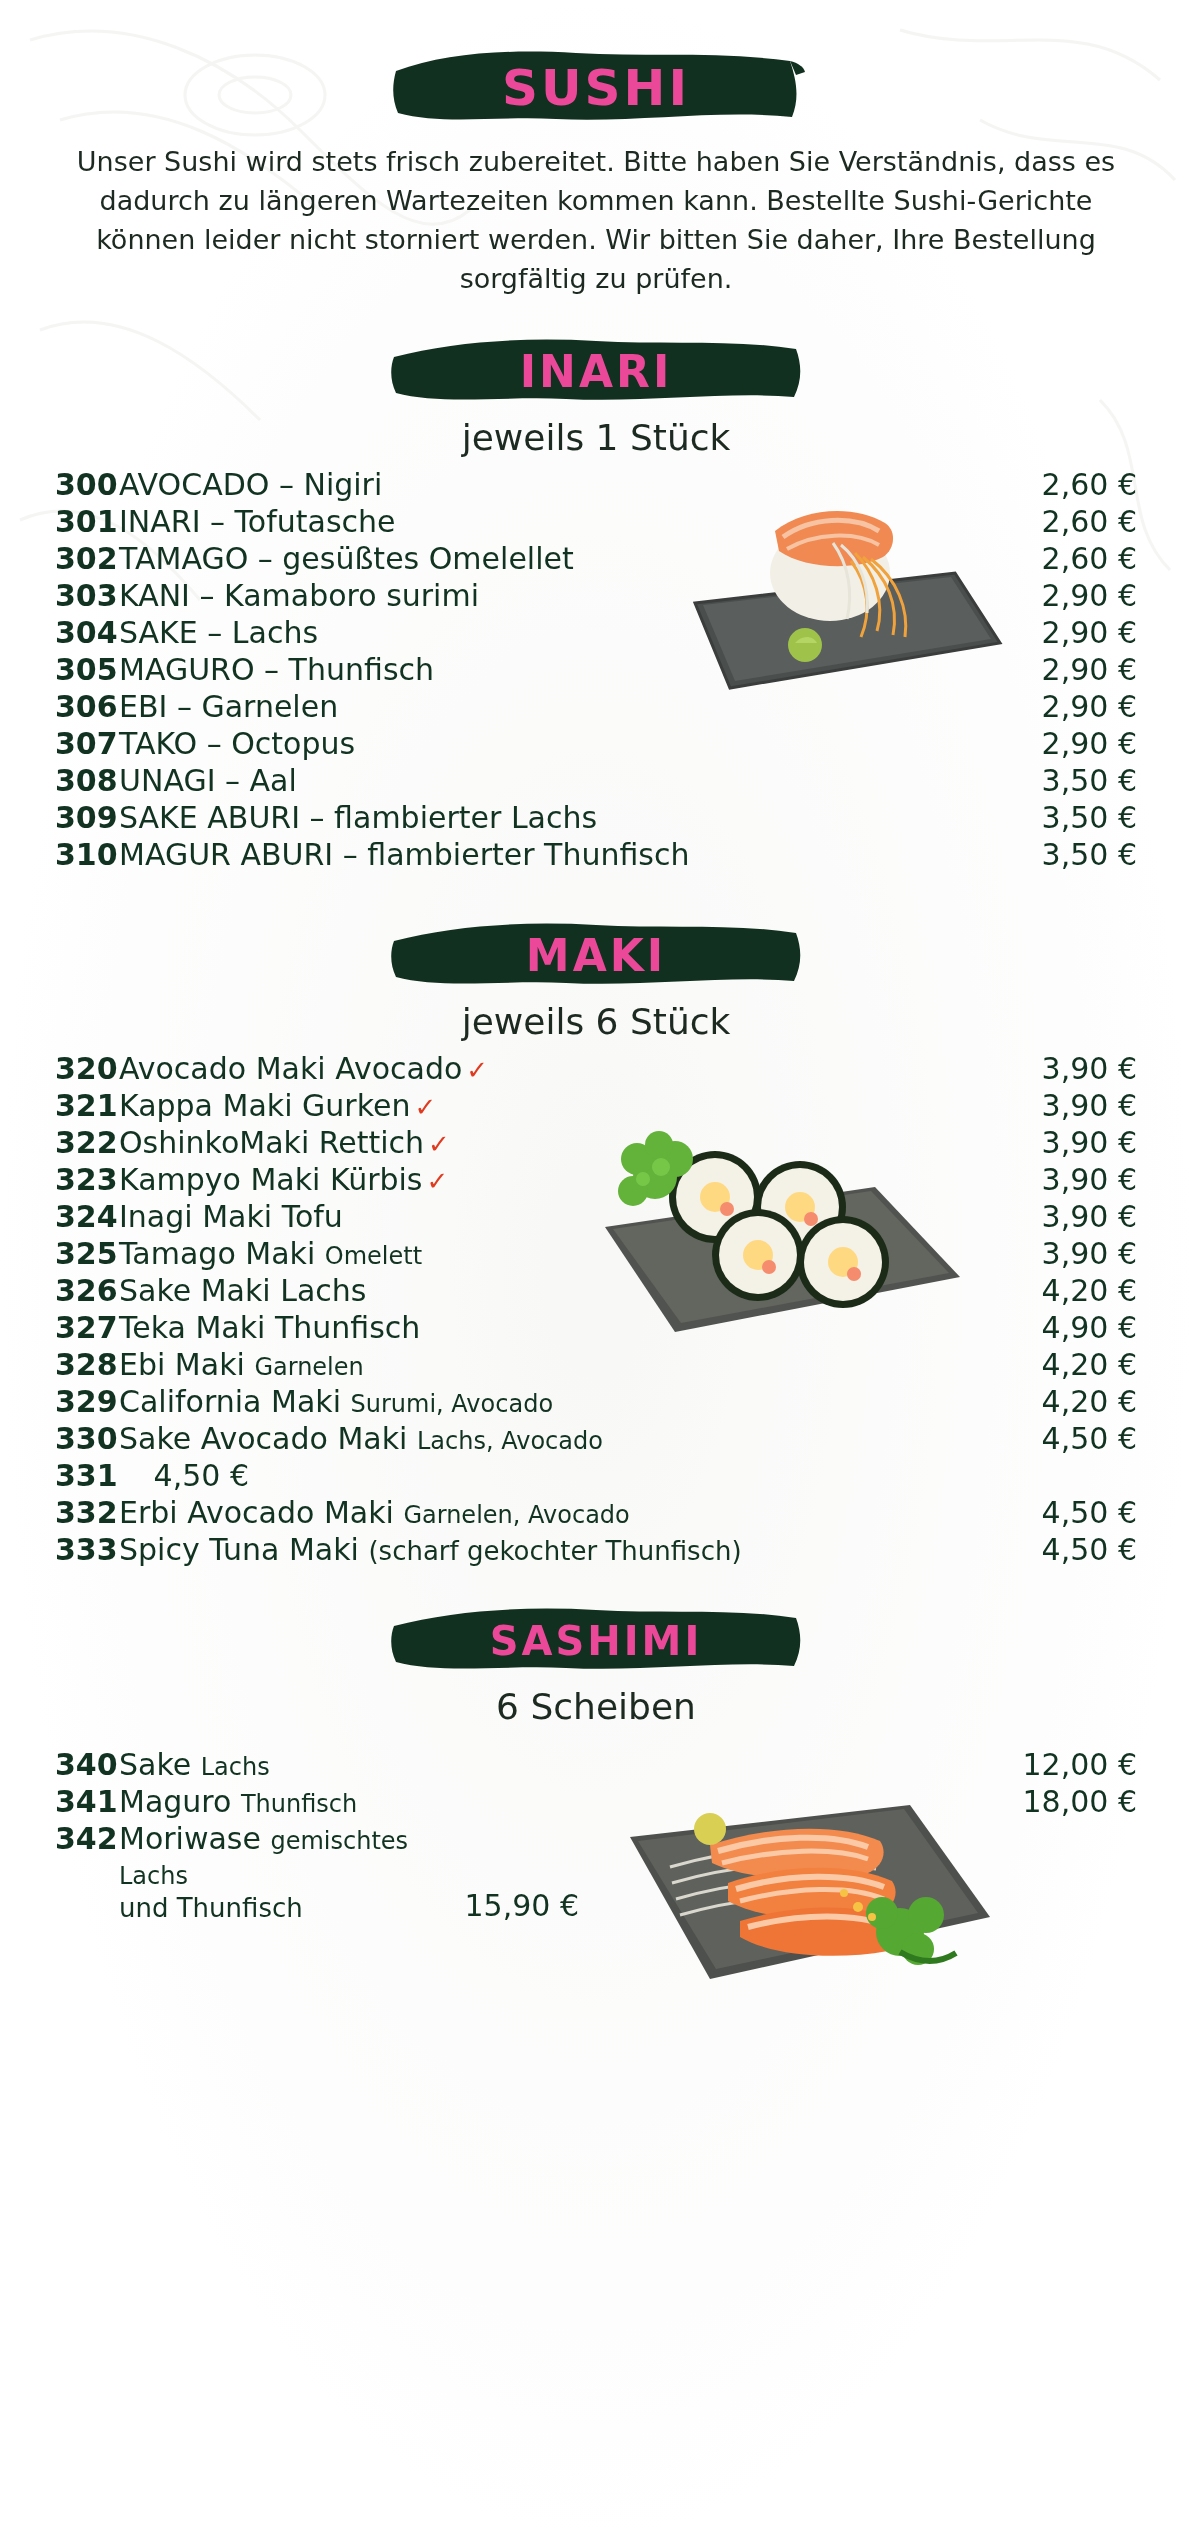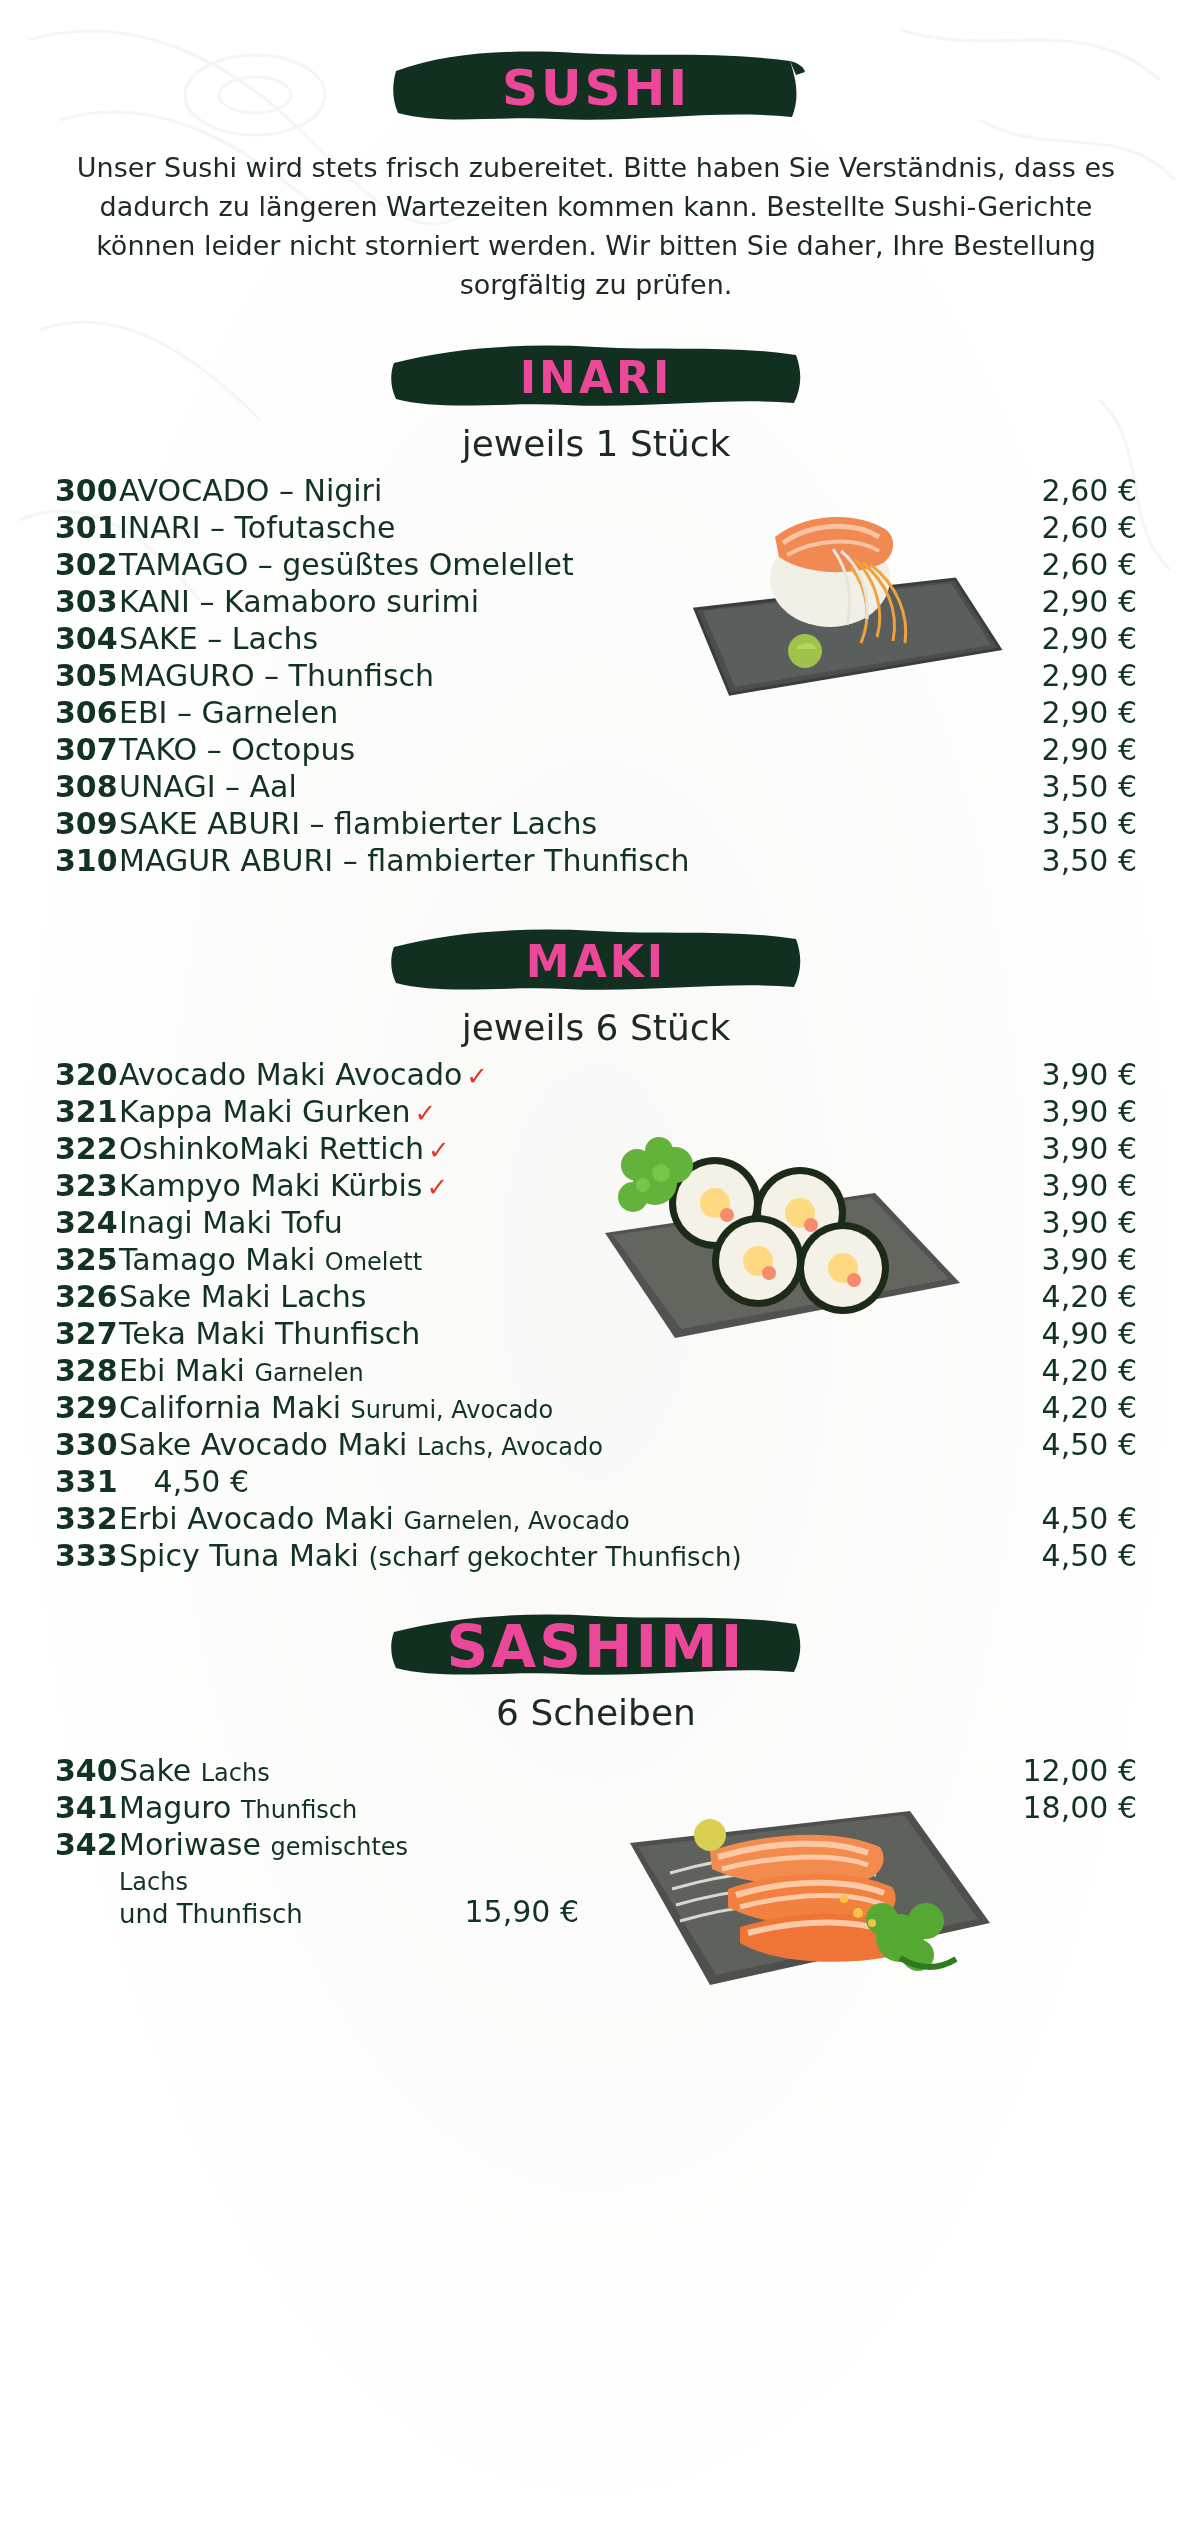--- a/index.html
+++ b/index.html
@@ -57,21 +57,21 @@
   .banner-text {
     position: relative;
     z-index: 3;
   }
 
   .sub-note {
     text-align: center;
     font-size: 27px;
     color: #1d2a22;
     line-height: 1.45;
-    margin: 14px 0 0 0;
+    margin: 8px 0 0 0;
     font-weight: 500;
   }
   .sub-count {
     text-align: center;
     font-size: 36px;
     color: #1d2a22;
     margin-top: 6px;
     font-weight: 500;
   }
 
@@ -385,21 +385,21 @@
           <span class="price">4,50 €</span>
         </div>
     </div>
   </div>
 
   <div class="section" style="margin-top:34px;">
     <div class="banner-wrap" style="height:78px;">
       <svg class="brush" width="420" height="74" viewBox="0 0 420 74">
         <path d="M8,22 C70,6 140,2 210,6 C280,10 344,4 410,14 C416,30 416,46 408,62 C340,56 260,68 180,64 C120,61 54,70 10,58 C4,46 4,32 8,22 Z" fill="#12301f"></path>
       </svg>
-      <div class="banner" style="font-size:58px;">
+      <div class="banner" style="font-size:40px;">
         <span class="banner-text">SASHIMI</span>
       </div>
     </div>
     <div class="sub-count">6 Scheiben</div>
 
     <svg class="photo" style="left:545px; top:115px;" width="400" height="280" viewBox="0 0 400 280">
       <path d="M30 120 L310 88 L390 200 L110 262 Z" fill="#4d504c"></path>
       <path d="M38 124 L304 92 L378 196 L116 252 Z" fill="#5f625c"></path>
       <g stroke="#f0ede2" stroke-width="3" fill="none" opacity="0.85">
         <path d="M70 150 C 130 132, 200 126, 270 136"></path>

